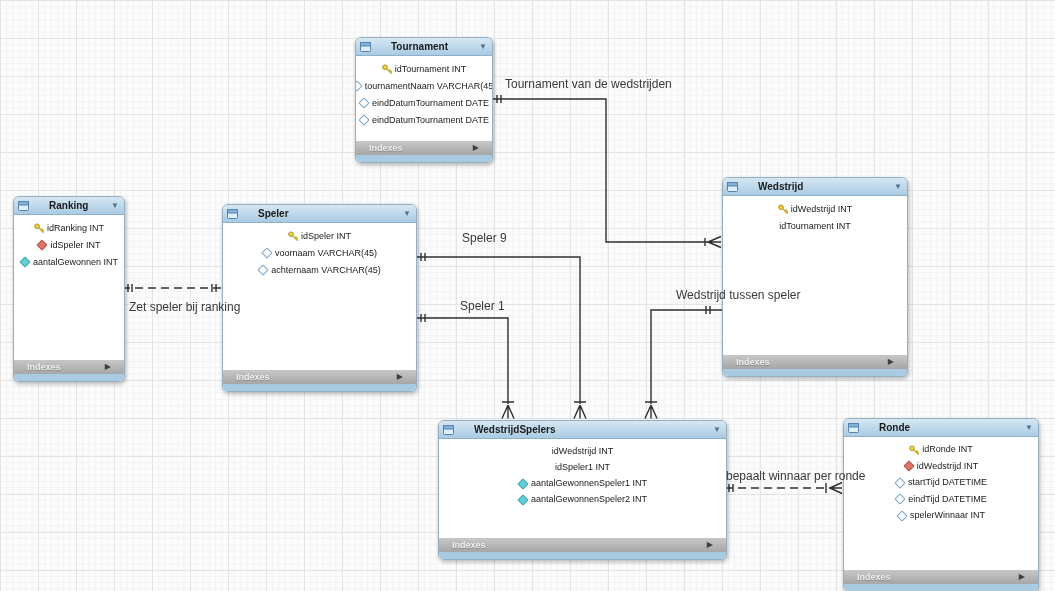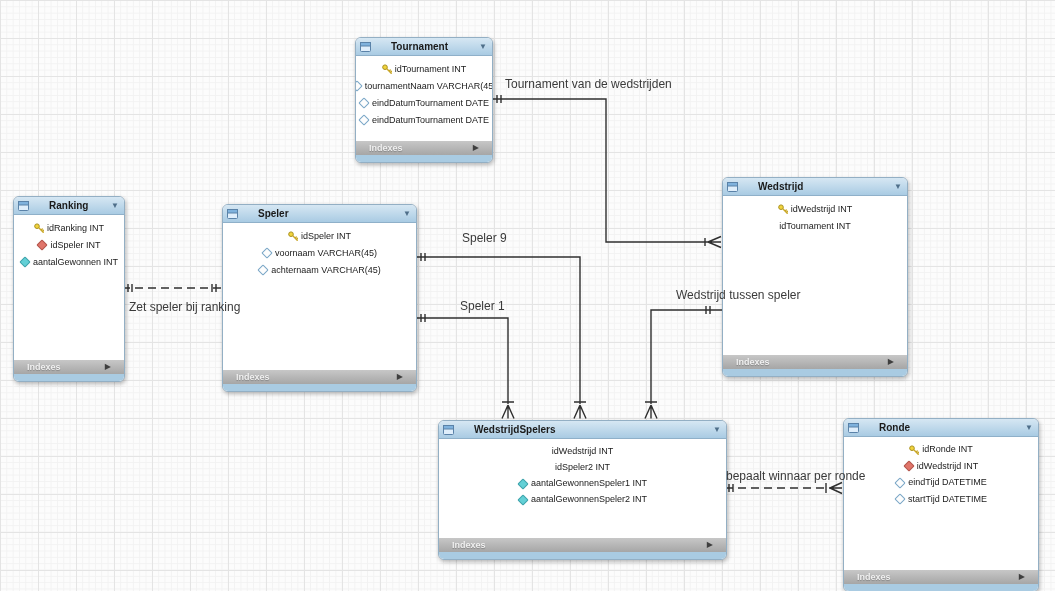--- a/index.html
+++ b/index.html
@@ -251,21 +251,21 @@
         <rect x="0.5" y="0.5" width="10" height="3.5" fill="#7fb2dd" stroke="#5a82a8"></rect>
       </svg>
     <span class="t-title">WedstrijdSpelers</span>
     <span class="t-collapse">▼</span>
   </div>
   <div class="t-body">
     <div class="t-row" style="height:16px">
         <span>idWedstrijd INT</span>
       </div>
     <div class="t-row" style="height:16px">
-        <span>idSpeler2 INT</span>
+        <span>idSpeler1 INT</span>
       </div>
     <div class="t-row" style="height:16px">
         <span class="icon-cell">
           <span class="dia teal"></span>
         </span>
         <span>aantalGewonnenSpeler1 INT</span>
       </div>
     <div class="t-row" style="height:16px">
         <span class="icon-cell">
           <span class="dia teal"></span>
@@ -299,27 +299,33 @@
     <div class="t-row" style="height:16.5px">
         <span class="icon-cell">
           <span class="dia red"></span>
         </span>
         <span>idWedstrijd INT</span>
       </div>
     <div class="t-row" style="height:16.5px">
         <span class="icon-cell">
           <span class="dia outline"></span>
         </span>
+        <span>startTijd DATETIME</span>
+      </div>
+    <div class="t-row" style="height:16.5px">
+        <span class="icon-cell">
+          <span class="dia outline"></span>
+        </span>
         <span>eindTijd DATETIME</span>
       </div>
     <div class="t-row" style="height:16.5px">
         <span class="icon-cell">
           <span class="dia outline"></span>
         </span>
-        <span>startTijd DATETIME</span>
+        <span>spelerWinnaar INT</span>
       </div>
   </div>
   <div class="t-footer">
     <span>Indexes</span>
     <span class="t-expand">▶</span>
   </div>
   <div class="t-strip"></div>
 </div>
 
 <div class="rel-label" style="left:505px;top:77px">Tournament van de wedstrijden</div>

